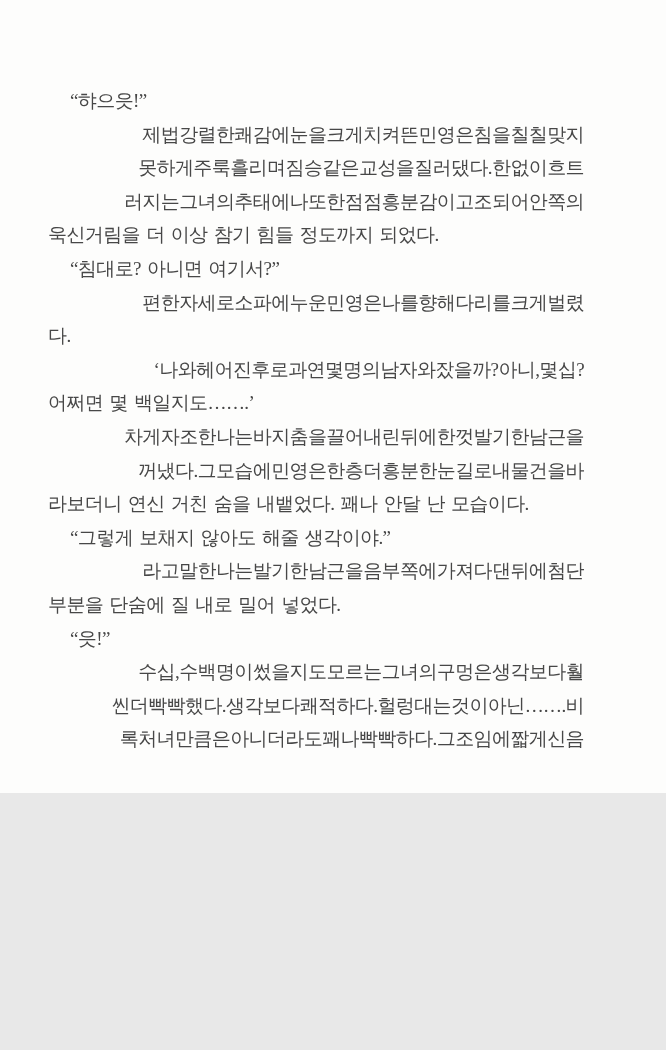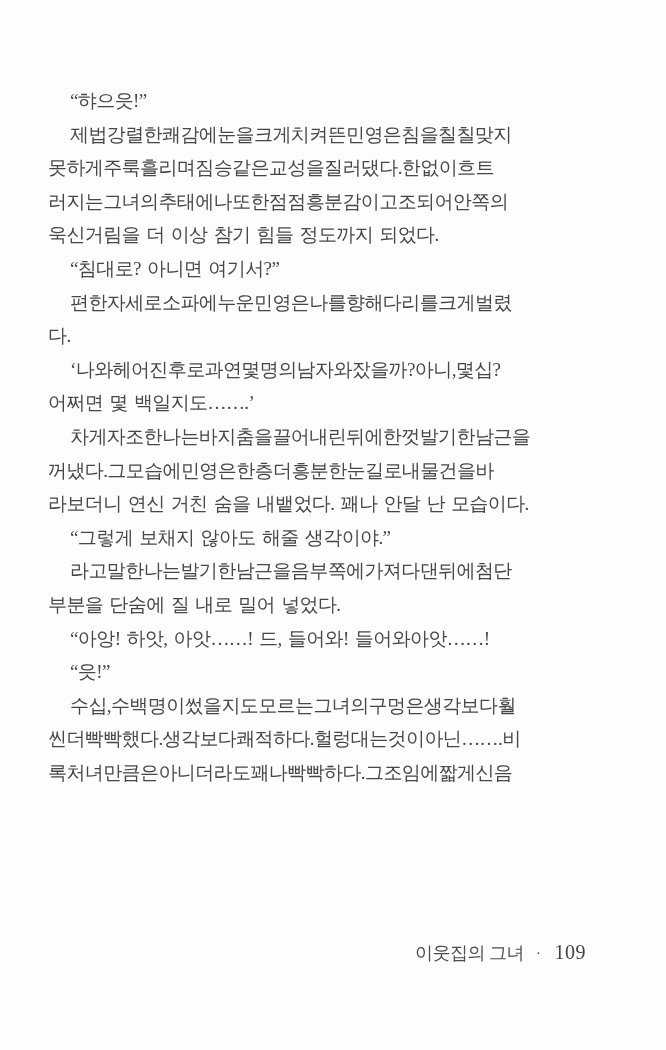--- a/index.html
+++ b/index.html
@@ -1,20 +1,20 @@
 <!DOCTYPE html>
 <html><head>
 <meta charset="utf-8">
 <style>
   html, body { margin: 0; padding: 0; }
   body { background: #e8e8e8; }
   .page {
     position: relative;
     width: 666px;
-    height: 1050px;
+    height: 793px;
     background: #fdfdfc;
     font-family: "Liberation Serif", "DejaVu Serif", serif;
     color: #474747;
     overflow: hidden;
   }
   .text-block {
     position: absolute;
     left: 48px;
     top: 84px;
     width: 536px;
@@ -25,21 +25,21 @@
     font-size: 19px;
     letter-spacing: -0.6px;
     word-spacing: 2px;
     white-space: pre;
     text-rendering: optimizeLegibility;
   }
   .line.indent { padding-left: 22px; }
   
   .line.just {
     display: flex;
-    justify-content: flex-start;
+    justify-content: flex-end;
     white-space: nowrap;
   }
   .line.just span { flex: 0 0 auto; }
   .footer {
     position: absolute;
     top: 936px;
     right: 80px;
     height: 33px;
     line-height: 33px;
     font-size: 18px;
@@ -163,21 +163,20 @@
         <span>발기한</span>
         <span>남근을</span>
         <span>음부</span>
         <span>쪽에</span>
         <span>가져다</span>
         <span>댄</span>
         <span>뒤에</span>
         <span>첨단</span>
       </div>
       <div class="line">부분을 단숨에 질 내로 밀어 넣었다.</div>
-      <div class="line indent">“아앙! 하앗, 아앗……! 드, 들어와! 들어와아앗……!</div>
       <div class="line indent">“읏!”</div>
       <div class="line indent just">
         <span>수십,</span>
         <span>수백</span>
         <span>명이</span>
         <span>썼을지도</span>
         <span>모르는</span>
         <span>그녀의</span>
         <span>구멍은</span>
         <span>생각보다</span>

